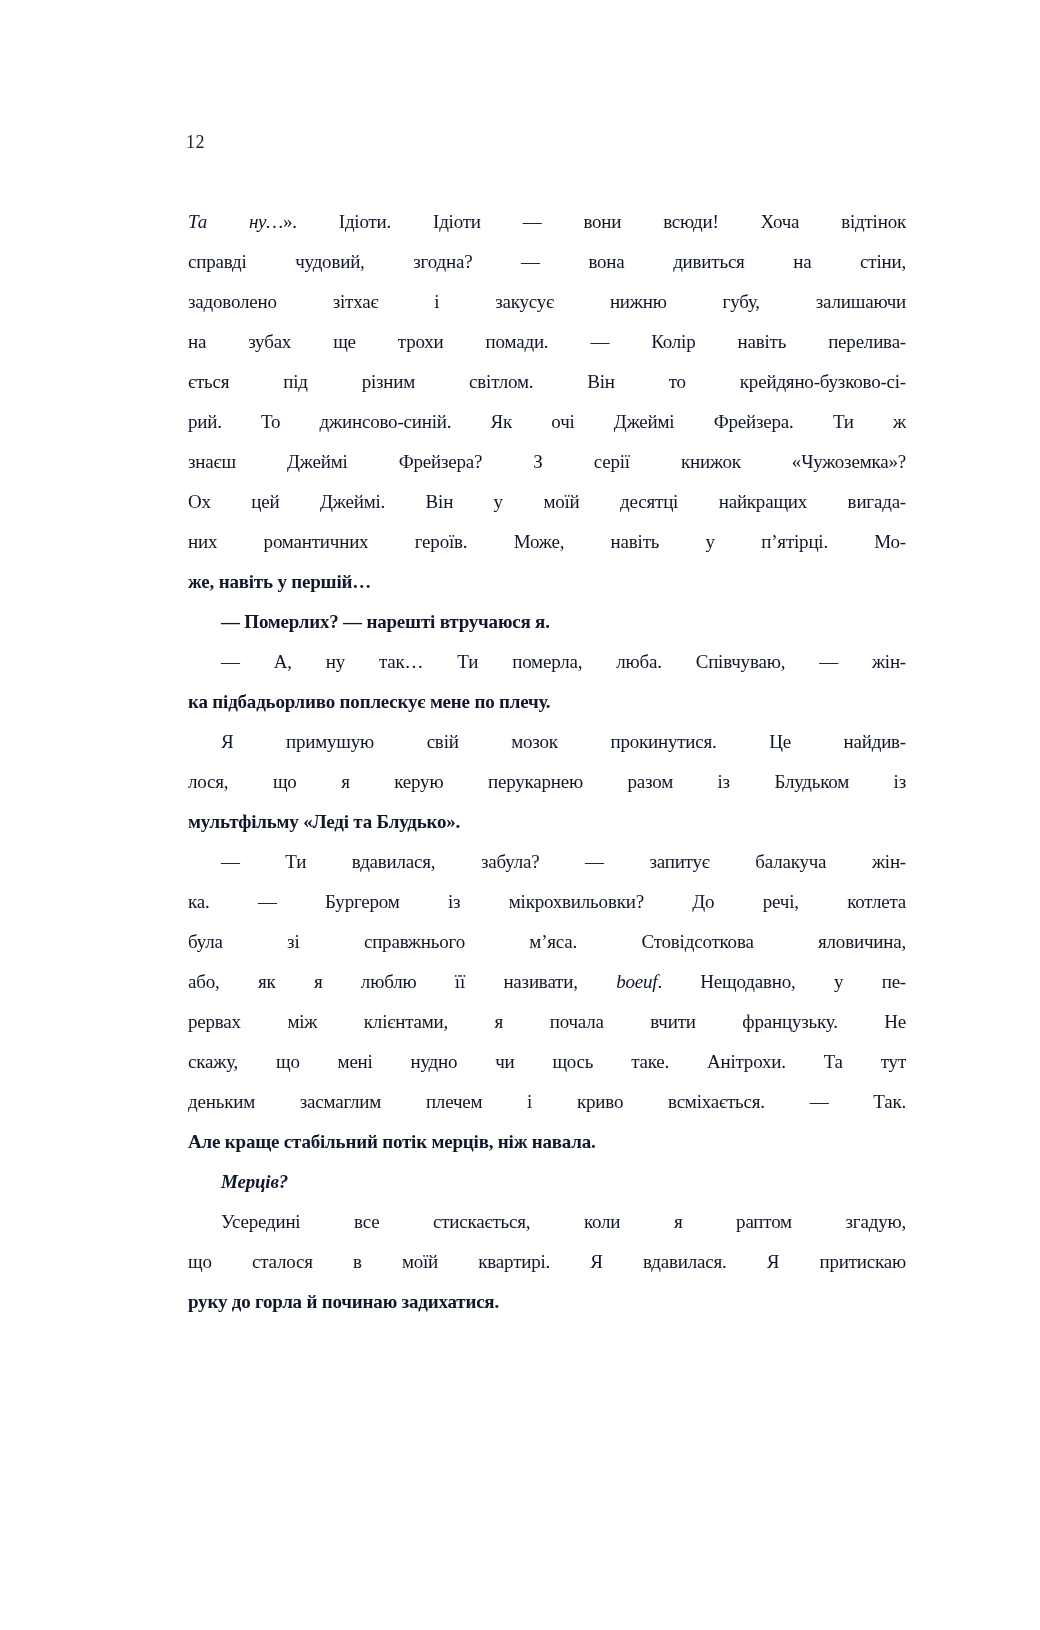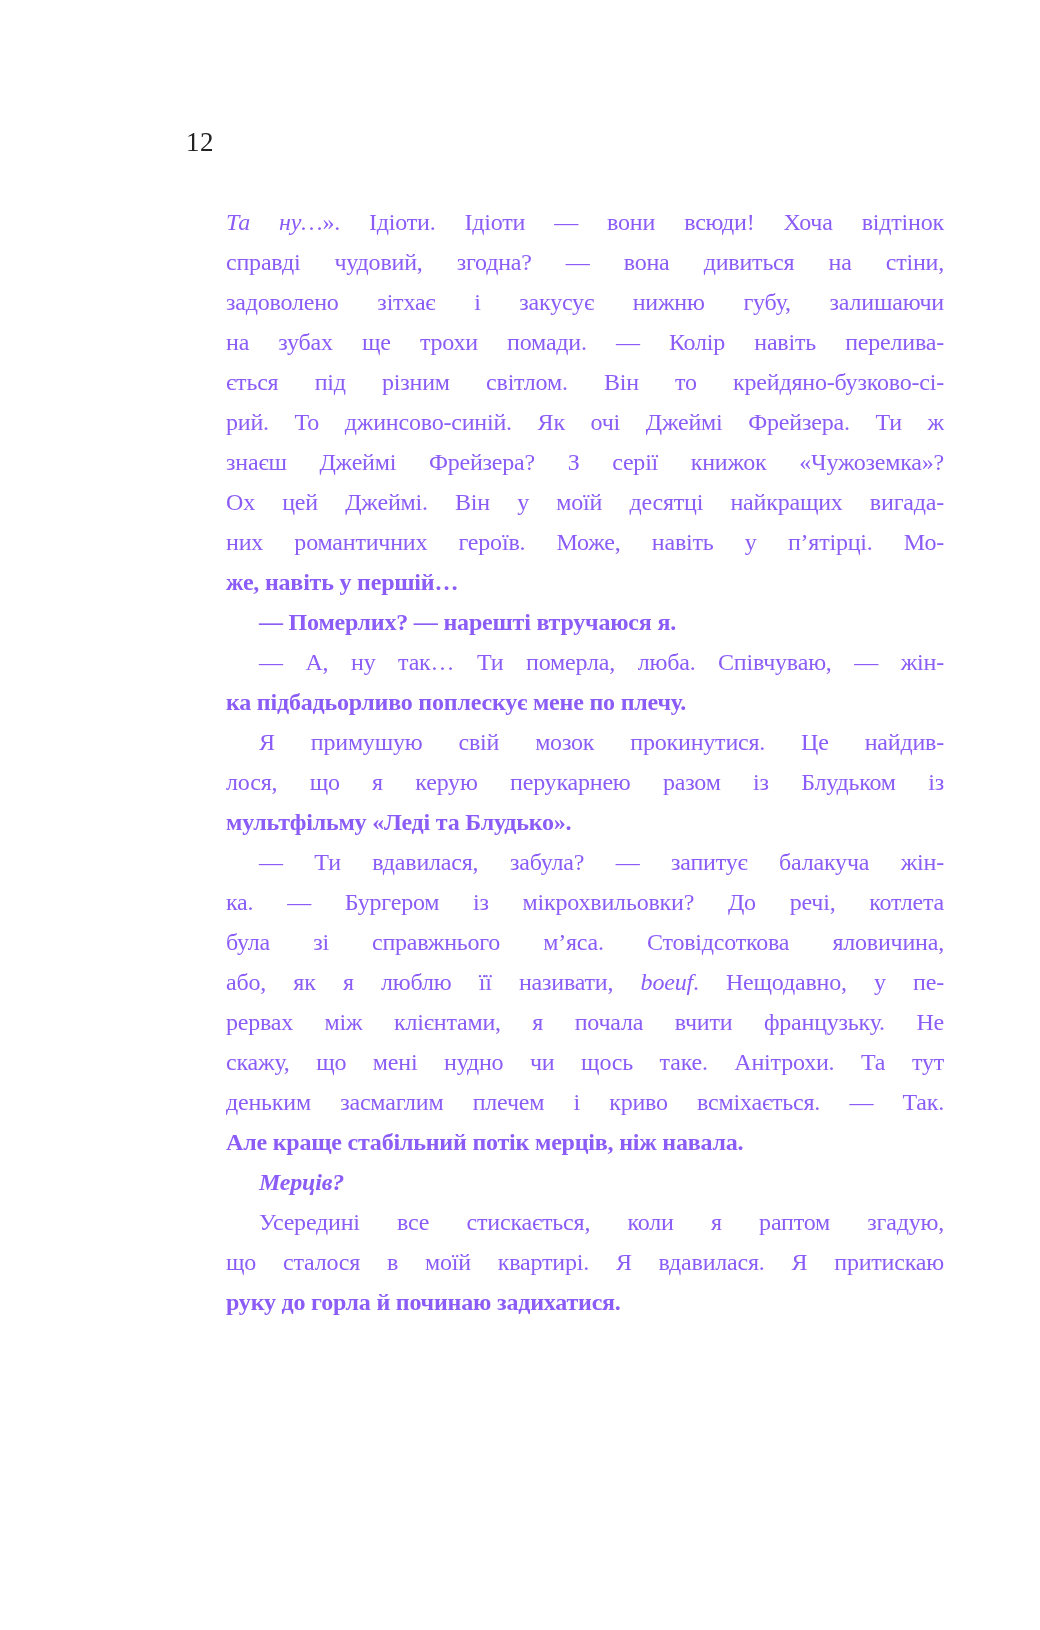--- a/index.html
+++ b/index.html
@@ -9,35 +9,34 @@
     height: 1630px;
     background: #ffffff;
     font-family: "Liberation Serif", serif;
     color: #1d1d1d;
     overflow: hidden;
   }
   .page-number {
     position: absolute;
     left: 186px;
     top: 126px;
-    font-size: 27px;
+    font-size: 18px;
     line-height: 32px;
     letter-spacing: 0.5px;
     color: #222222;
   }
   .text-block {
     position: absolute;
     left: 188px;
     top: 202px;
     width: 718px;
-    font-size: 24px;
+    font-size: 19px;
     line-height: 40px;
     letter-spacing: -0.2px;
-    color: #8b5cf6;
-    margin-left: 38px;
+    color: #0f172a;
   }
   .line {
     text-align: justify;
     text-align-last: justify;
     height: 40px;
     hyphens: none;
   }
   .line.last {
     text-align-last: left;
     font-weight: bold;

